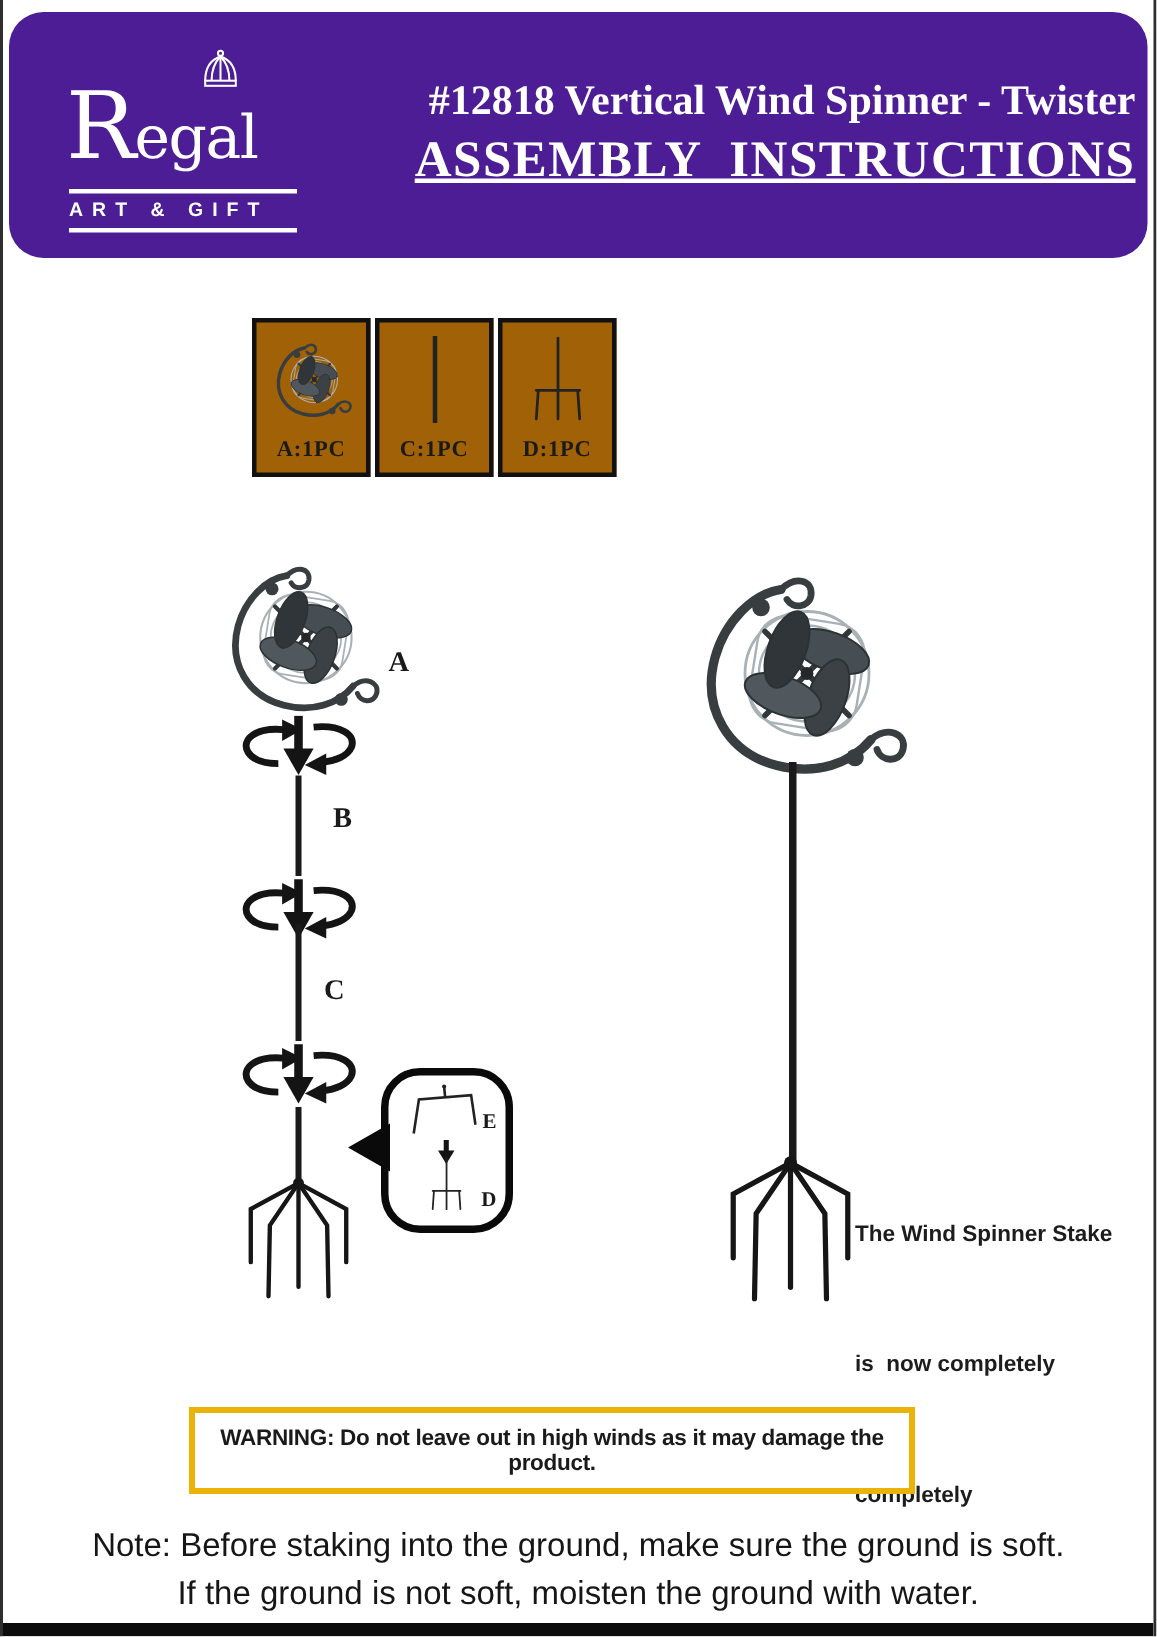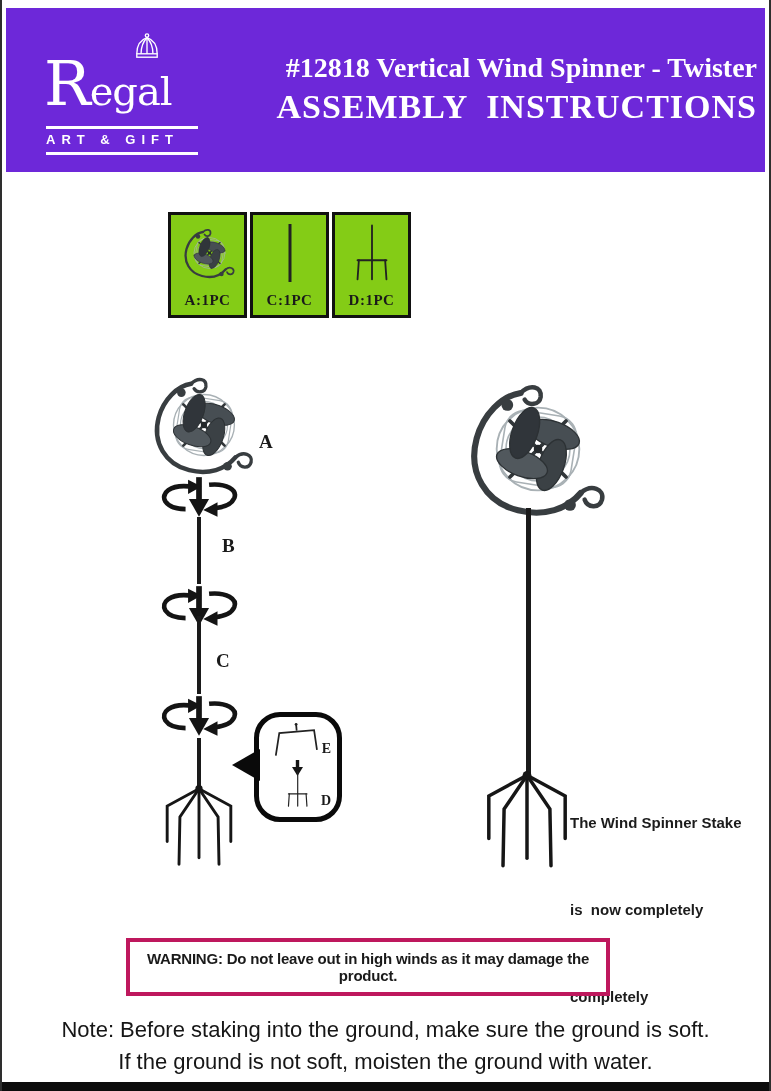--- a/index.html
+++ b/index.html
@@ -4,56 +4,56 @@
 <style>
   * { margin:0; padding:0; box-sizing:border-box; }
   html,body { background:#ffffff; }
   .page {
     position:relative; width:771px; height:1091px; margin:0 auto;
     background:#ffffff; overflow:hidden;
     border-left:2px solid #2e2e2e; border-right:2px solid #2e2e2e;
     font-family:"Liberation Serif", serif; color:#1a1a1a;
   }
   
-  .header { position:absolute; left:4px; right:4px; top:8px; height:164px; background:#6d28d9; }
+  .header { position:absolute; left:4px; right:4px; top:8px; height:164px; background:#4c1d95;border-radius:23px; }
   .logo { position:absolute; left:38px; top:18px; width:162px; height:140px; color:#ffffff; }
   .logo-crown { position:absolute; left:86px; top:6px; }
   .logo-word { position:absolute; left:0px; top:26px; width:160px; text-align:left;
     font-family:"DejaVu Serif", serif; font-size:40px; line-height:64px; letter-spacing:-1px; }
   .logo-word::first-letter { font-size:62px; }
   .logo-rule-1 { position:absolute; left:2px; top:100px; width:152px; height:3px; background:#ffffff; }
   .logo-tagline { position:absolute; left:2px; top:106px; width:152px; text-align:left;
     font-family:"Liberation Sans", sans-serif; font-size:13px; font-weight:bold; letter-spacing:6px; }
   .logo-rule-2 { position:absolute; left:2px; top:126px; width:152px; height:3px; background:#ffffff; }
   .title-block { position:absolute; left:202px; right:8px; top:44px; text-align:right; color:#ffffff; }
   .title-line1 { font-size:28px; font-weight:bold; white-space:pre; }
-  .title-line2 { font-size:34px; font-weight:bold; white-space:pre; margin-top:4px; letter-spacing:1px; }
+  .title-line2 { font-size:34px; font-weight:bold; white-space:pre; margin-top:4px; letter-spacing:1px;text-decoration:underline; }
   
   .parts-row { position:absolute; left:166px; top:212px; display:flex; gap:3px; }
-  .part-box { position:relative; width:79px; height:106px; border:3px solid #111111; background:#84cc16; }
+  .part-box { position:relative; width:79px; height:106px; border:3px solid #111111; background:#a16207; }
   .part-illustration { position:absolute; left:0; right:0; top:6px; height:64px;
     display:flex; align-items:center; justify-content:center; }
   .part-label { position:absolute; left:0; right:0; bottom:6px; text-align:center;
     font-size:15px; font-weight:bold; letter-spacing:0.5px; }
   
   .abs { position:absolute; }
   .rod { position:absolute; width:3.5px; background:#1a1a1a; }
   .step-label { position:absolute; font-size:19px; font-weight:bold; }
   .callout { position:absolute; left:252px; top:712px; width:88px; height:110px;
     border:5px solid #0a0a0a; border-radius:26px; background:#ffffff; }
   .callout-tail { position:absolute; left:-27px; top:32px; width:0; height:0;
     border-top:16px solid transparent; border-bottom:16px solid transparent;
     border-right:28px solid #0a0a0a; }
   .callout-label { position:absolute; font-size:14px; font-weight:bold; }
   .assembled-text { position:absolute; left:568px; top:750px;
     font-family:"Liberation Sans", sans-serif; font-size:15px; font-weight:bold;
     line-height:29px; white-space:pre; color:#1c1c1c; }
   
   .warning-box { position:absolute; left:124px; top:938px; width:484px; height:58px;
-    border:4px solid #be185d; display:flex; align-items:center; justify-content:center; }
+    border:4px solid #eab308; display:flex; align-items:center; justify-content:center; }
   .warning-text { font-family:"Liberation Sans", sans-serif; font-size:15px; font-weight:bold;
     letter-spacing:-0.2px; padding:0 8px; text-align:center; }
   .footer-note { position:absolute; left:0; right:0; top:1014px; text-align:center;
     font-family:"Liberation Sans", sans-serif; font-size:22px; line-height:32px; color:#161616; }
   .bottom-bar { position:absolute; left:0; right:0; bottom:0; height:9px; background:#0c0c0c; }
   svg { display:block; }
   .hidden-defs { position:absolute; width:0; height:0; overflow:hidden; }
 </style>
 </head>
 <body>

